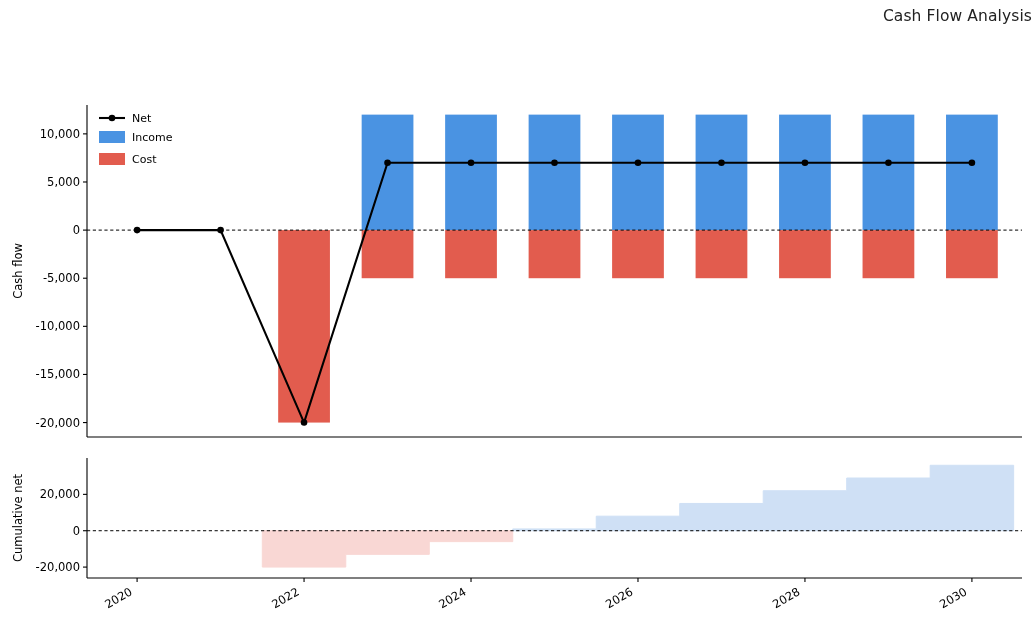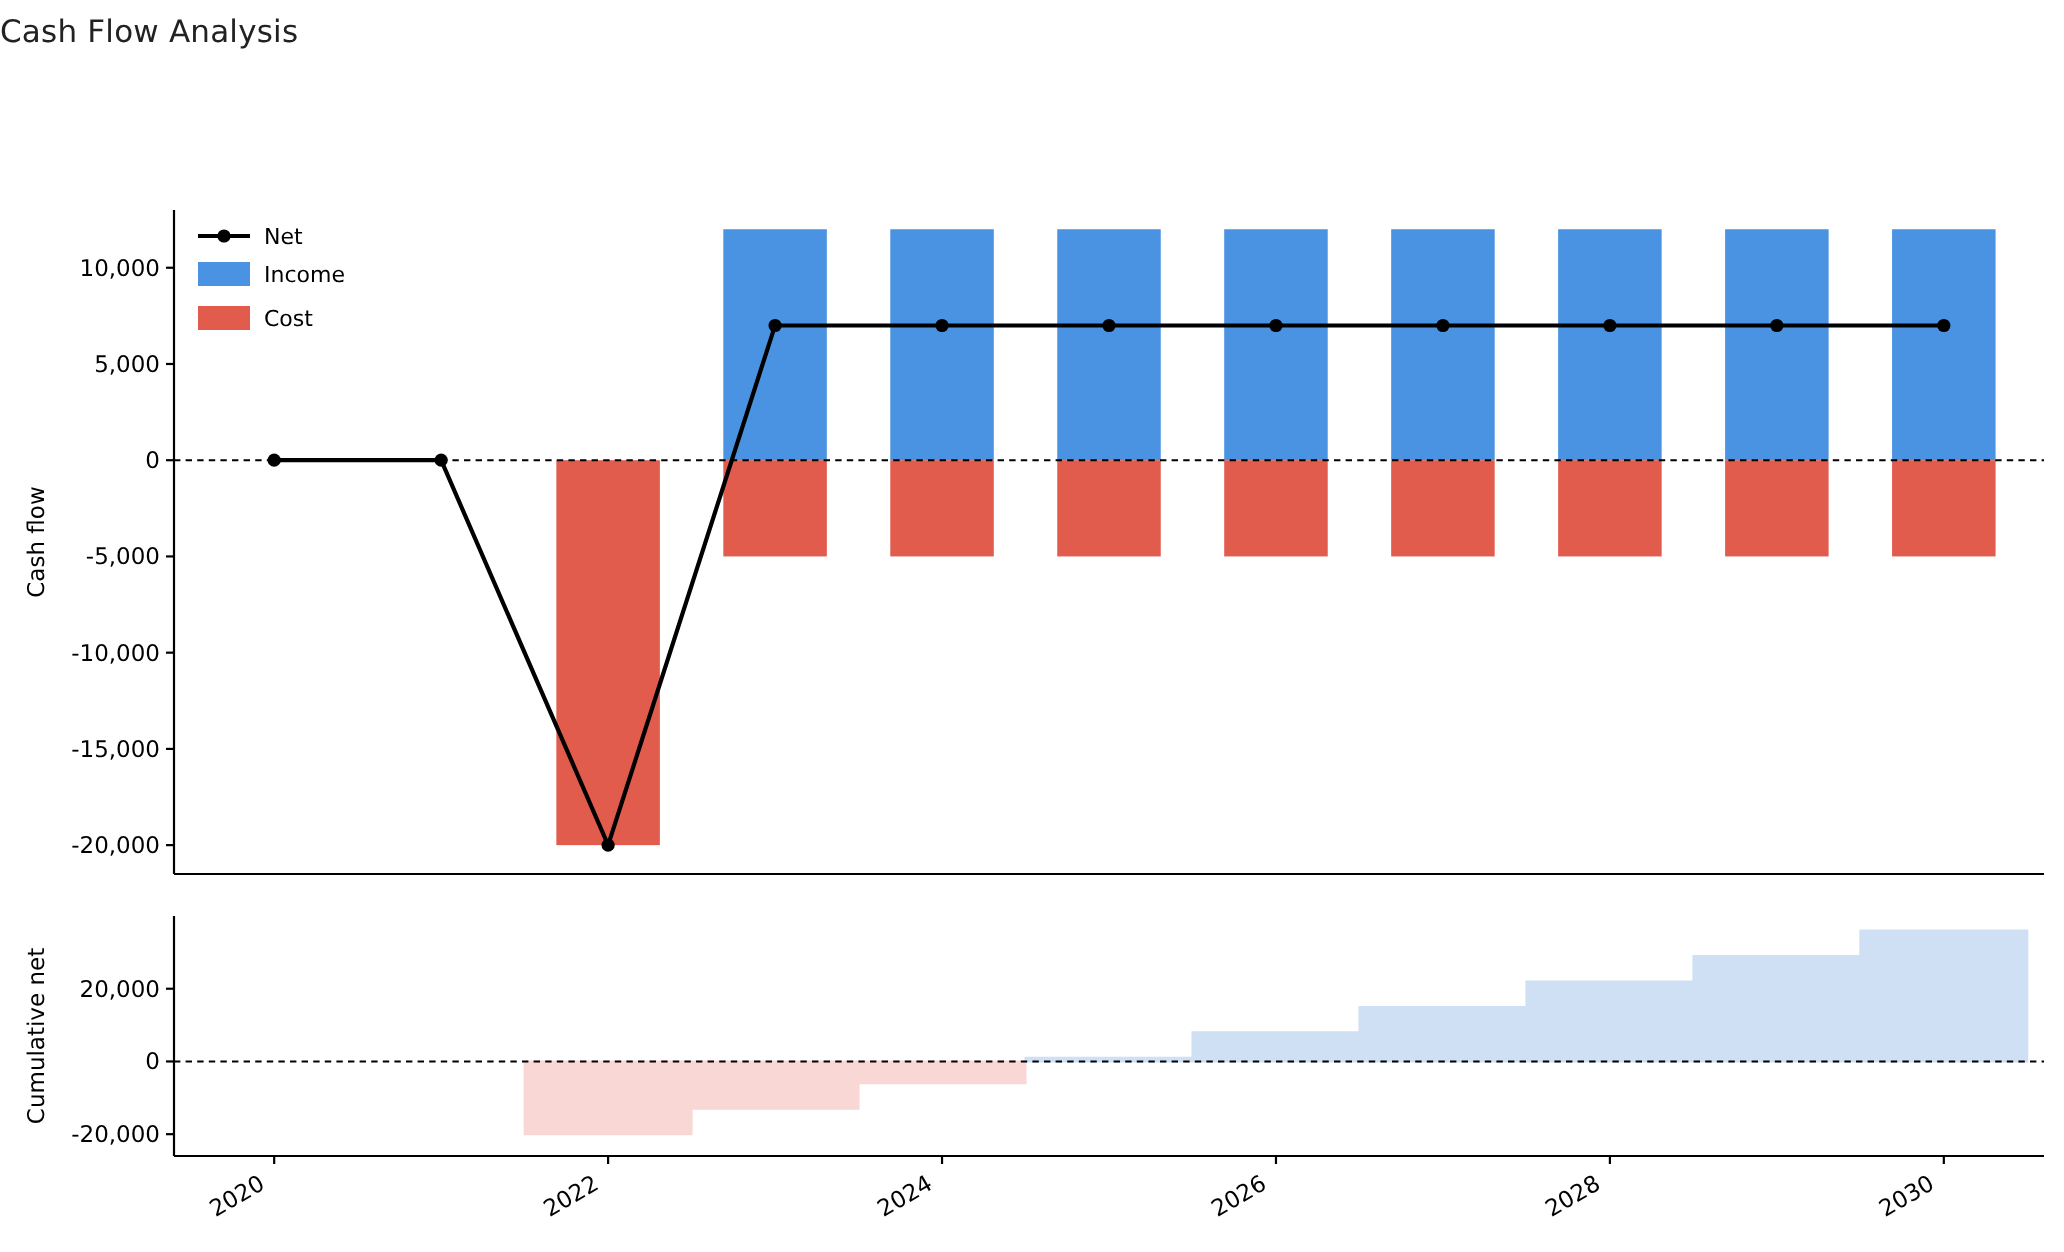--- a/index.html
+++ b/index.html
@@ -4,21 +4,21 @@
 <style>
   html,body{margin:0;padding:0;}
   body{
     width:1032px;height:626px;background:#ffffff;
     font-family:"DejaVu Sans","Liberation Sans",sans-serif;
     color:#1a1a1a;overflow:hidden;position:relative;
   }
   #figure{position:absolute;inset:0;}
   #chart-title{
     position:absolute;top:7px;left:0;width:100%;
-    text-align:left;font-size:15.5px;color:#222;letter-spacing:.1px;
+    text-align:right;font-size:15.5px;color:#222;letter-spacing:.1px;
   }
   svg{position:absolute;top:0;left:0;}
   .axis-line{stroke:#000;stroke-width:1.1;fill:none;}
   .tick-line{stroke:#000;stroke-width:1.1;}
   .zero-line{stroke:#000;stroke-width:1;stroke-dasharray:3.2,2.6;fill:none;}
   .tick-label{font-size:11.5px;fill:#000;font-family:"DejaVu Sans","Liberation Sans",sans-serif;}
   .axis-title{font-size:11.5px;fill:#000;font-family:"DejaVu Sans","Liberation Sans",sans-serif;}
   .net-line{fill:none;stroke:#000;stroke-width:2.1;stroke-linejoin:miter;stroke-linecap:butt;}
   .net-marker{fill:#000;}
   .legend-text{font-size:11px;fill:#000;font-family:"DejaVu Sans","Liberation Sans",sans-serif;}

